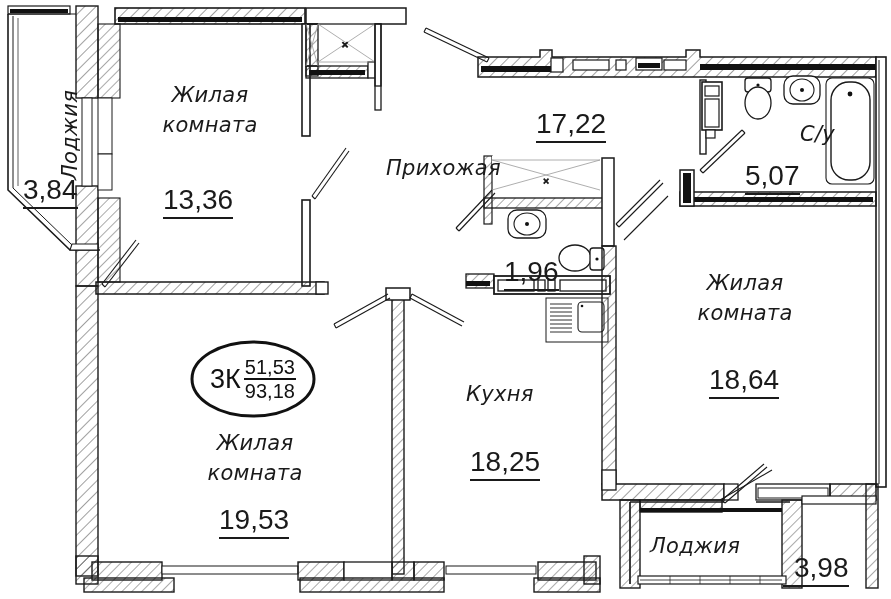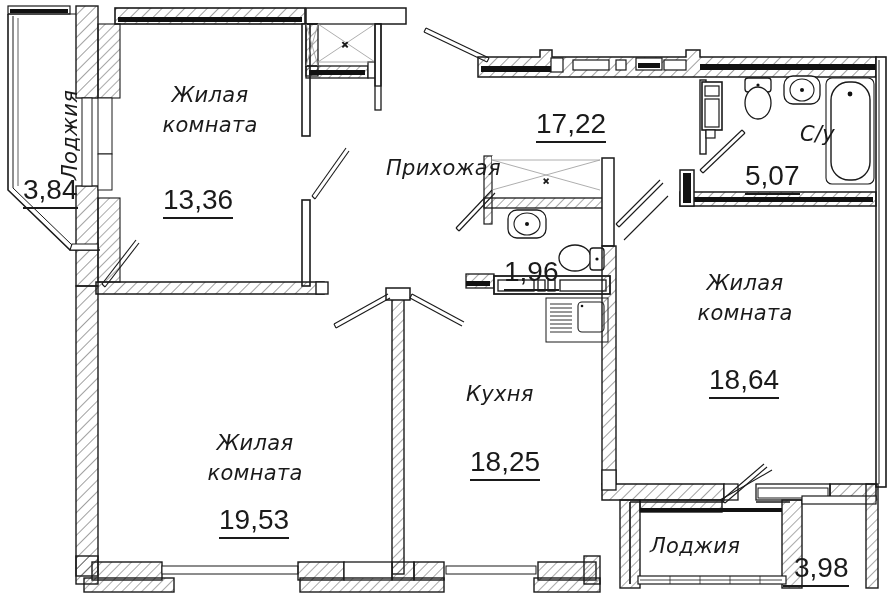--- a/index.html
+++ b/index.html
@@ -322,14 +322,26 @@
 
 <div class="lbl room-name two" style="left:185px; top:428px; width:140px;">
   <div>Жилая</div>
   <div>комната</div>
 </div>
 <div class="lbl area" style="left:219px; top:504px;"><span>19,53</span></div>
 
 <div class="lbl room-name" style="left:650px; top:534px;"><span>Лоджия</span></div>
 <div class="lbl area" style="left:783px; top:552px;padding-left:11px;"><span>3,98</span></div>
 
+<div class="badge" style="left:190px; top:340px; width:126px; height:78px;">
+  <svg width="126" height="78" viewBox="0 0 126 78" style="position:absolute;left:0;top:0;">
+    <ellipse cx="63" cy="39" rx="61" ry="37" fill="#fff" stroke="#111" stroke-width="3"></ellipse>
+  </svg>
+  <div style="position:relative;display:flex;align-items:center;justify-content:center;">
+    <span class="badge-type">3К</span>
+    <span class="frac">
+      <span class="num">51,53</span>
+      <span class="den">93,18</span>
+    </span>
+  </div>
+</div>
 
 </div>
 
 </body></html>

